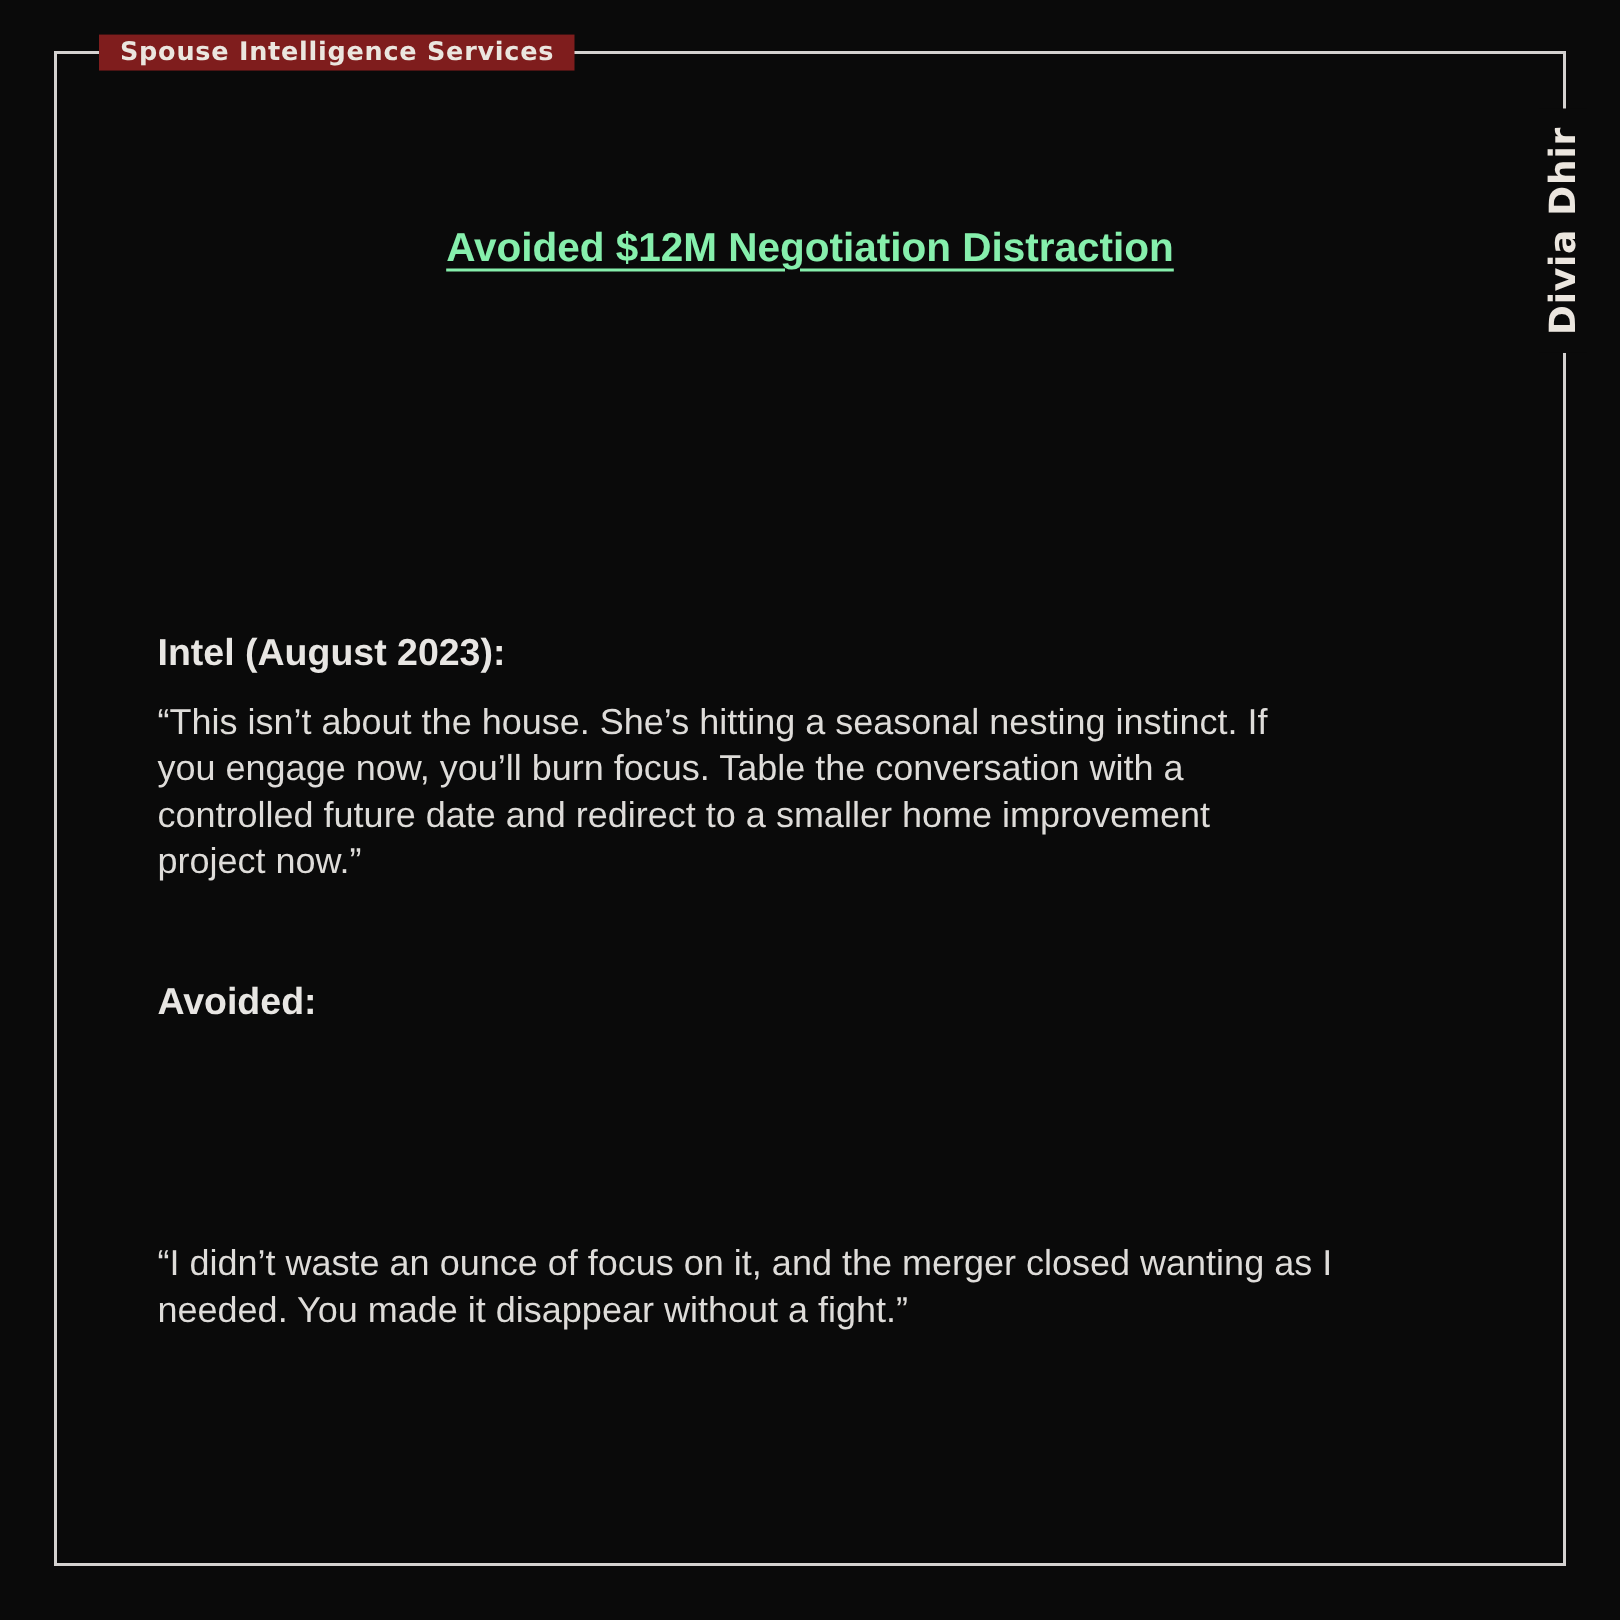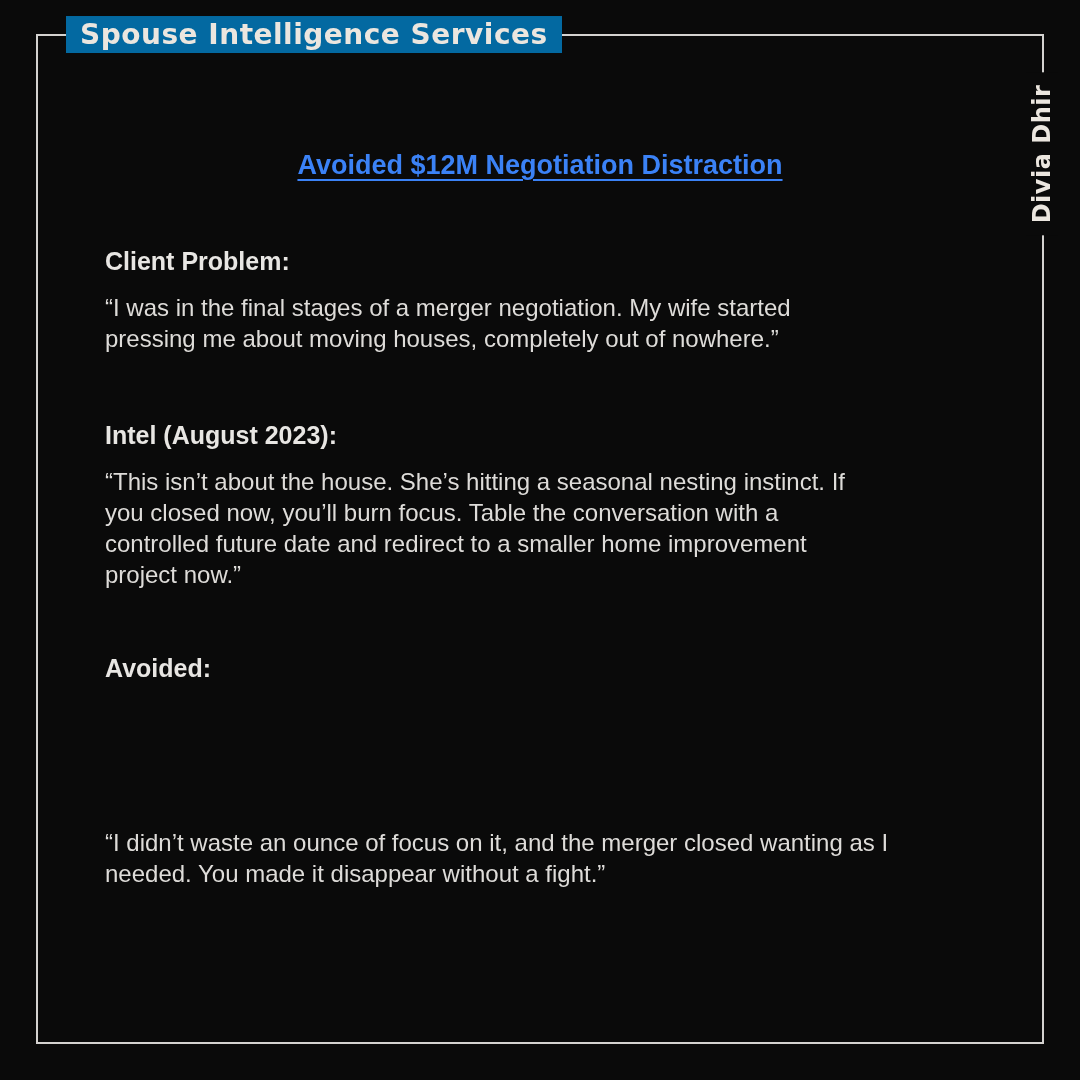--- a/index.html
+++ b/index.html
@@ -17,25 +17,25 @@
   .frame {
     position: absolute;
     left: 36px; top: 34px;
     width: 1008px; height: 1010px;
     border: 2px solid #d4d2d0;
   }
   .brand {
     position: absolute;
     top: 0; left: 28px;
     transform: translateY(-54%);
-    background: #0369a1;
+    background: #7f1d1d;
     padding: 2px 14px;
     font-family: "DejaVu Sans", sans-serif;
     font-weight: bold;
-    font-size: 28px;
+    font-size: 17px;
     letter-spacing: 0.5px;
     color: #ebe6df;
     white-space: nowrap;
   }
   .author {
     position: absolute;
     right: 0; top: 118px;
     transform: translate(50%, -50%) rotate(180deg);
     writing-mode: vertical-rl;
     background: #0a0a0a;
@@ -48,21 +48,21 @@
     white-space: nowrap;
   }
   .case-title {
     position: absolute;
     left: 0; right: 0;
     top: 112px;
     text-align: center;
     font-size: 27px;
     font-weight: bold;
     line-height: 34px;
-    color: #3b82f6;
+    color: #86efac;
     text-decoration: underline;
     text-decoration-thickness: 2px;
     text-underline-offset: 5px;
   }
   .section {
     position: absolute;
     left: 67px;
     width: 905px;
   }
   .section h2 {
@@ -88,30 +88,25 @@
 
 <div class="canvas">
   <div class="frame">
 
     <div class="brand">Spouse Intelligence Services</div>
 
     <div class="author">Divia Dhir</div>
 
     <div class="case-title">Avoided $12M Negotiation Distraction</div>
 
-    <div class="section s1">
-      <h2>Client Problem:</h2>
-      <p>“I was in the final stages of a merger negotiation. My wife started
-pressing me about moving houses, completely out of nowhere.”</p>
-    </div>
 
     <div class="section s2">
       <h2>Intel (August 2023):</h2>
       <p>“This isn’t about the house. She’s hitting a seasonal nesting instinct. If
-you closed now, you’ll burn focus. Table the conversation with a
+you engage now, you’ll burn focus. Table the conversation with a
 controlled future date and redirect to a smaller home improvement
 project now.”</p>
     </div>
 
     <div class="section s3">
       <h2>Avoided:</h2>
     </div>
 
     <div class="section s4">
       <p>“I didn’t waste an ounce of focus on it, and the merger closed wanting as I

